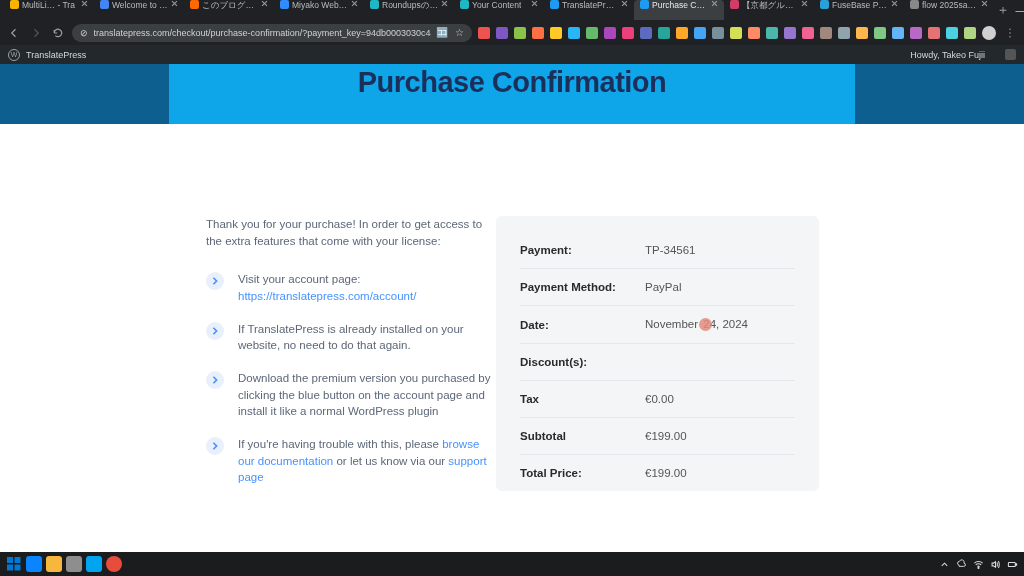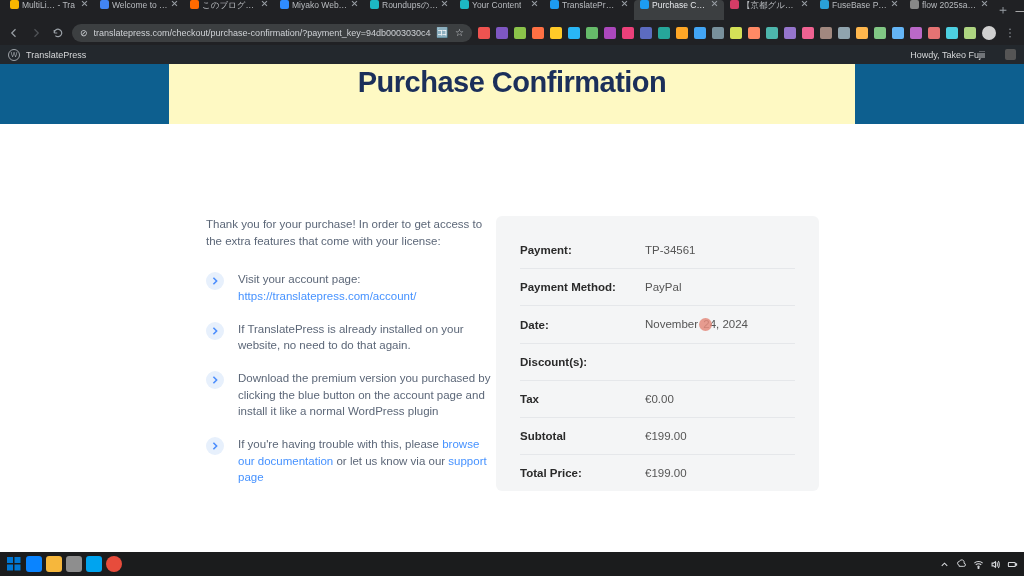--- a/index.html
+++ b/index.html
@@ -45,21 +45,21 @@
   
   .wp-bar{height:19px;background:#23282d;display:flex;align-items:center;padding:0 8px;color:#d6d8da;font-size:9px;}
   .wp-bar .wp-logo{width:12px;height:12px;border:1px solid #9ea3a8;border-radius:50%;margin-right:6px;position:relative;}
   .wp-bar .wp-logo::after{content:"W";position:absolute;inset:0;font-size:7px;line-height:10px;text-align:center;color:#9ea3a8;}
   .wp-bar .site{cursor:pointer;}
   .wp-bar .howdy{margin-left:auto;display:flex;align-items:flex-end;gap:20px;cursor:pointer;}
   .wp-bar .mini-av{width:11px;height:11px;background:#555;border-radius:2px;}
   
   .page{position:relative;width:1024px;height:488px;background:#fff;overflow:hidden;}
   .banner{position:absolute;left:0;right:0;top:0;height:60px;background:var(--blue-banner);}
-  .banner .inner{position:absolute;left:169px;right:169px;top:0;bottom:0;background:#fef9c3;display:flex;align-items:flex-start;justify-content:center;}
+  .banner .inner{position:absolute;left:169px;right:169px;top:0;bottom:0;background:#0ea5e9;display:flex;align-items:flex-start;justify-content:center;}
   h1.title{color:var(--heading);font-weight:700;font-size:29px;letter-spacing:-0.5px;margin-top:2px;}
   .content{position:absolute;top:152px;left:206px;right:205px;display:flex;}
   .left-col{width:290px;color:var(--body-text);font-size:11.5px;line-height:1.45;}
   .intro{margin-bottom:22px;}
   .steps{list-style:none;display:flex;flex-direction:column;gap:16px;}
   .step{display:flex;gap:14px;}
   .step-bullet{flex:none;width:18px;height:18px;border-radius:50%;background:var(--step-bg);display:flex;align-items:center;justify-content:center;margin-top:1px;}
   .step-bullet svg{width:8px;height:8px;stroke:#4b8dfd;stroke-width:2;fill:none;}
   .step a{color:var(--link);text-decoration:none;}
   .right-col{flex:1;}

